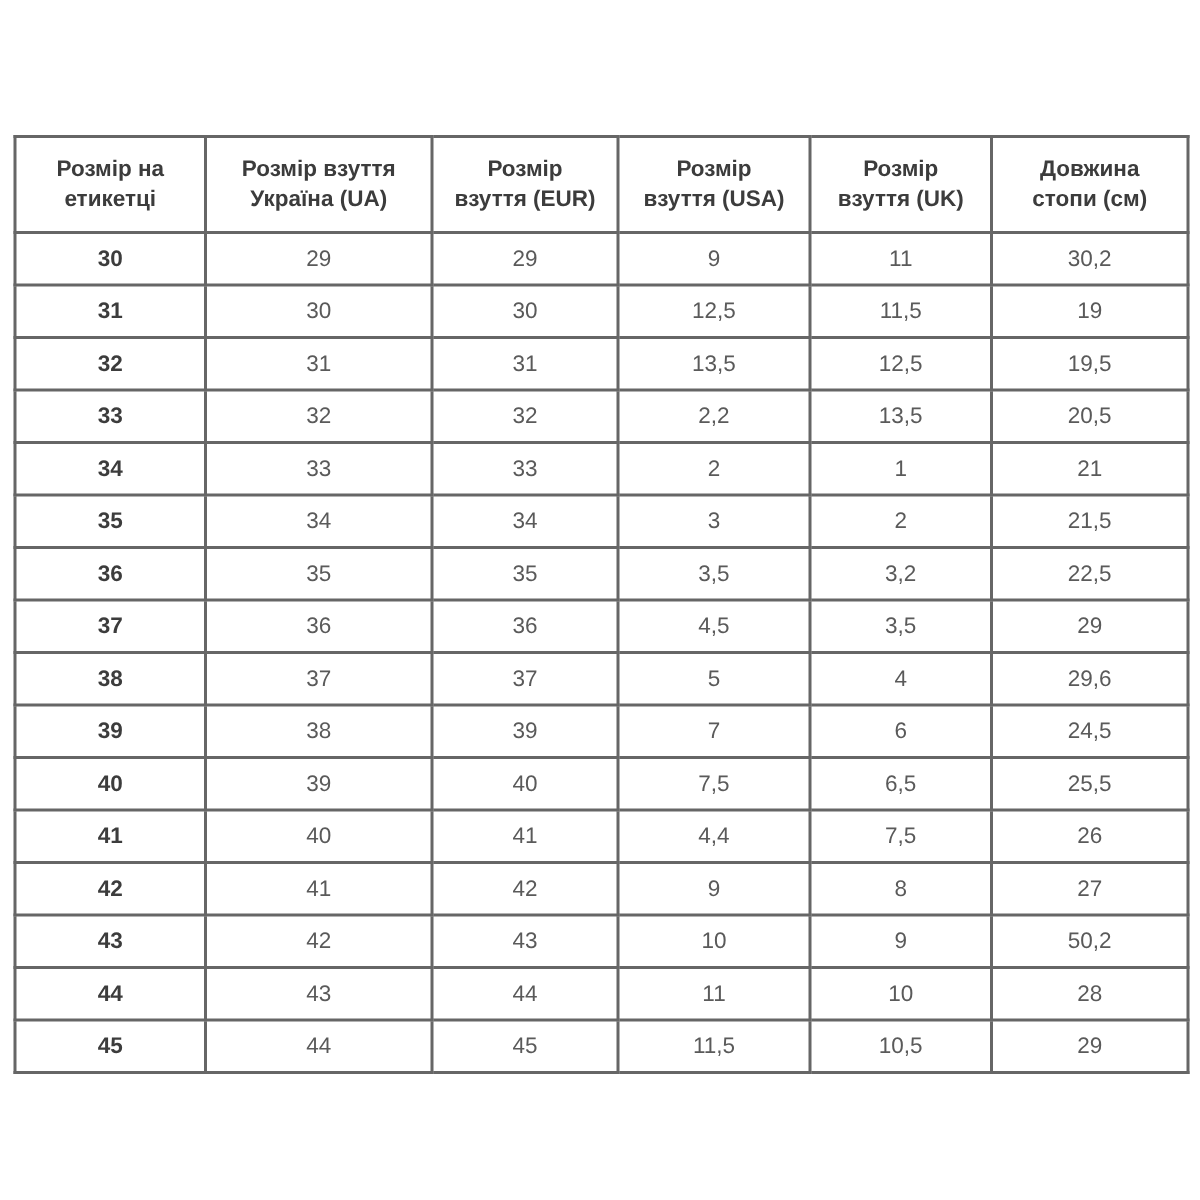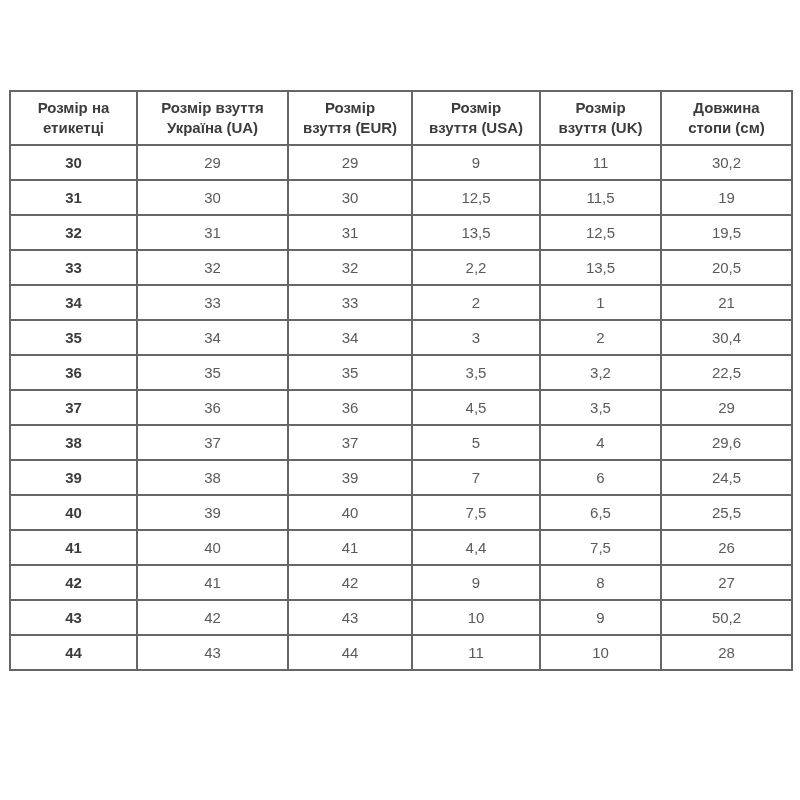--- a/index.html
+++ b/index.html
@@ -29,21 +29,21 @@
     text-align: center;
     vertical-align: middle;
     background: #ffffff;
     box-sizing: border-box;
   }
   table.size-table th {
     font-size: 15px;
     font-weight: bold;
     color: #3c3c3c;
     line-height: 20px;
-    height: 54px;
+    height: 64px;
     padding: 4px 2px;
     white-space: pre-line;
   }
   table.size-table td {
     font-size: 15px;
     font-weight: normal;
     color: #5a5a5a;
     height: 35px;
     padding: 0 2px;
   }
@@ -121,21 +121,21 @@
           <td>2</td>
           <td>1</td>
           <td>21</td>
         </tr>
         <tr>
           <td class="first-col">35</td>
           <td>34</td>
           <td>34</td>
           <td>3</td>
           <td>2</td>
-          <td>30,4</td>
+          <td>21,5</td>
         </tr>
         <tr>
           <td class="first-col">36</td>
           <td>35</td>
           <td>35</td>
           <td>3,5</td>
           <td>3,2</td>
           <td>22,5</td>
         </tr>
         <tr>
@@ -195,15 +195,23 @@
           <td>50,2</td>
         </tr>
         <tr>
           <td class="first-col">44</td>
           <td>43</td>
           <td>44</td>
           <td>11</td>
           <td>10</td>
           <td>28</td>
         </tr>
+        <tr>
+          <td class="first-col">45</td>
+          <td>44</td>
+          <td>45</td>
+          <td>11,5</td>
+          <td>10,5</td>
+          <td>29</td>
+        </tr>
       </tbody>
   </table>
 </div>
 
 </body></html>

